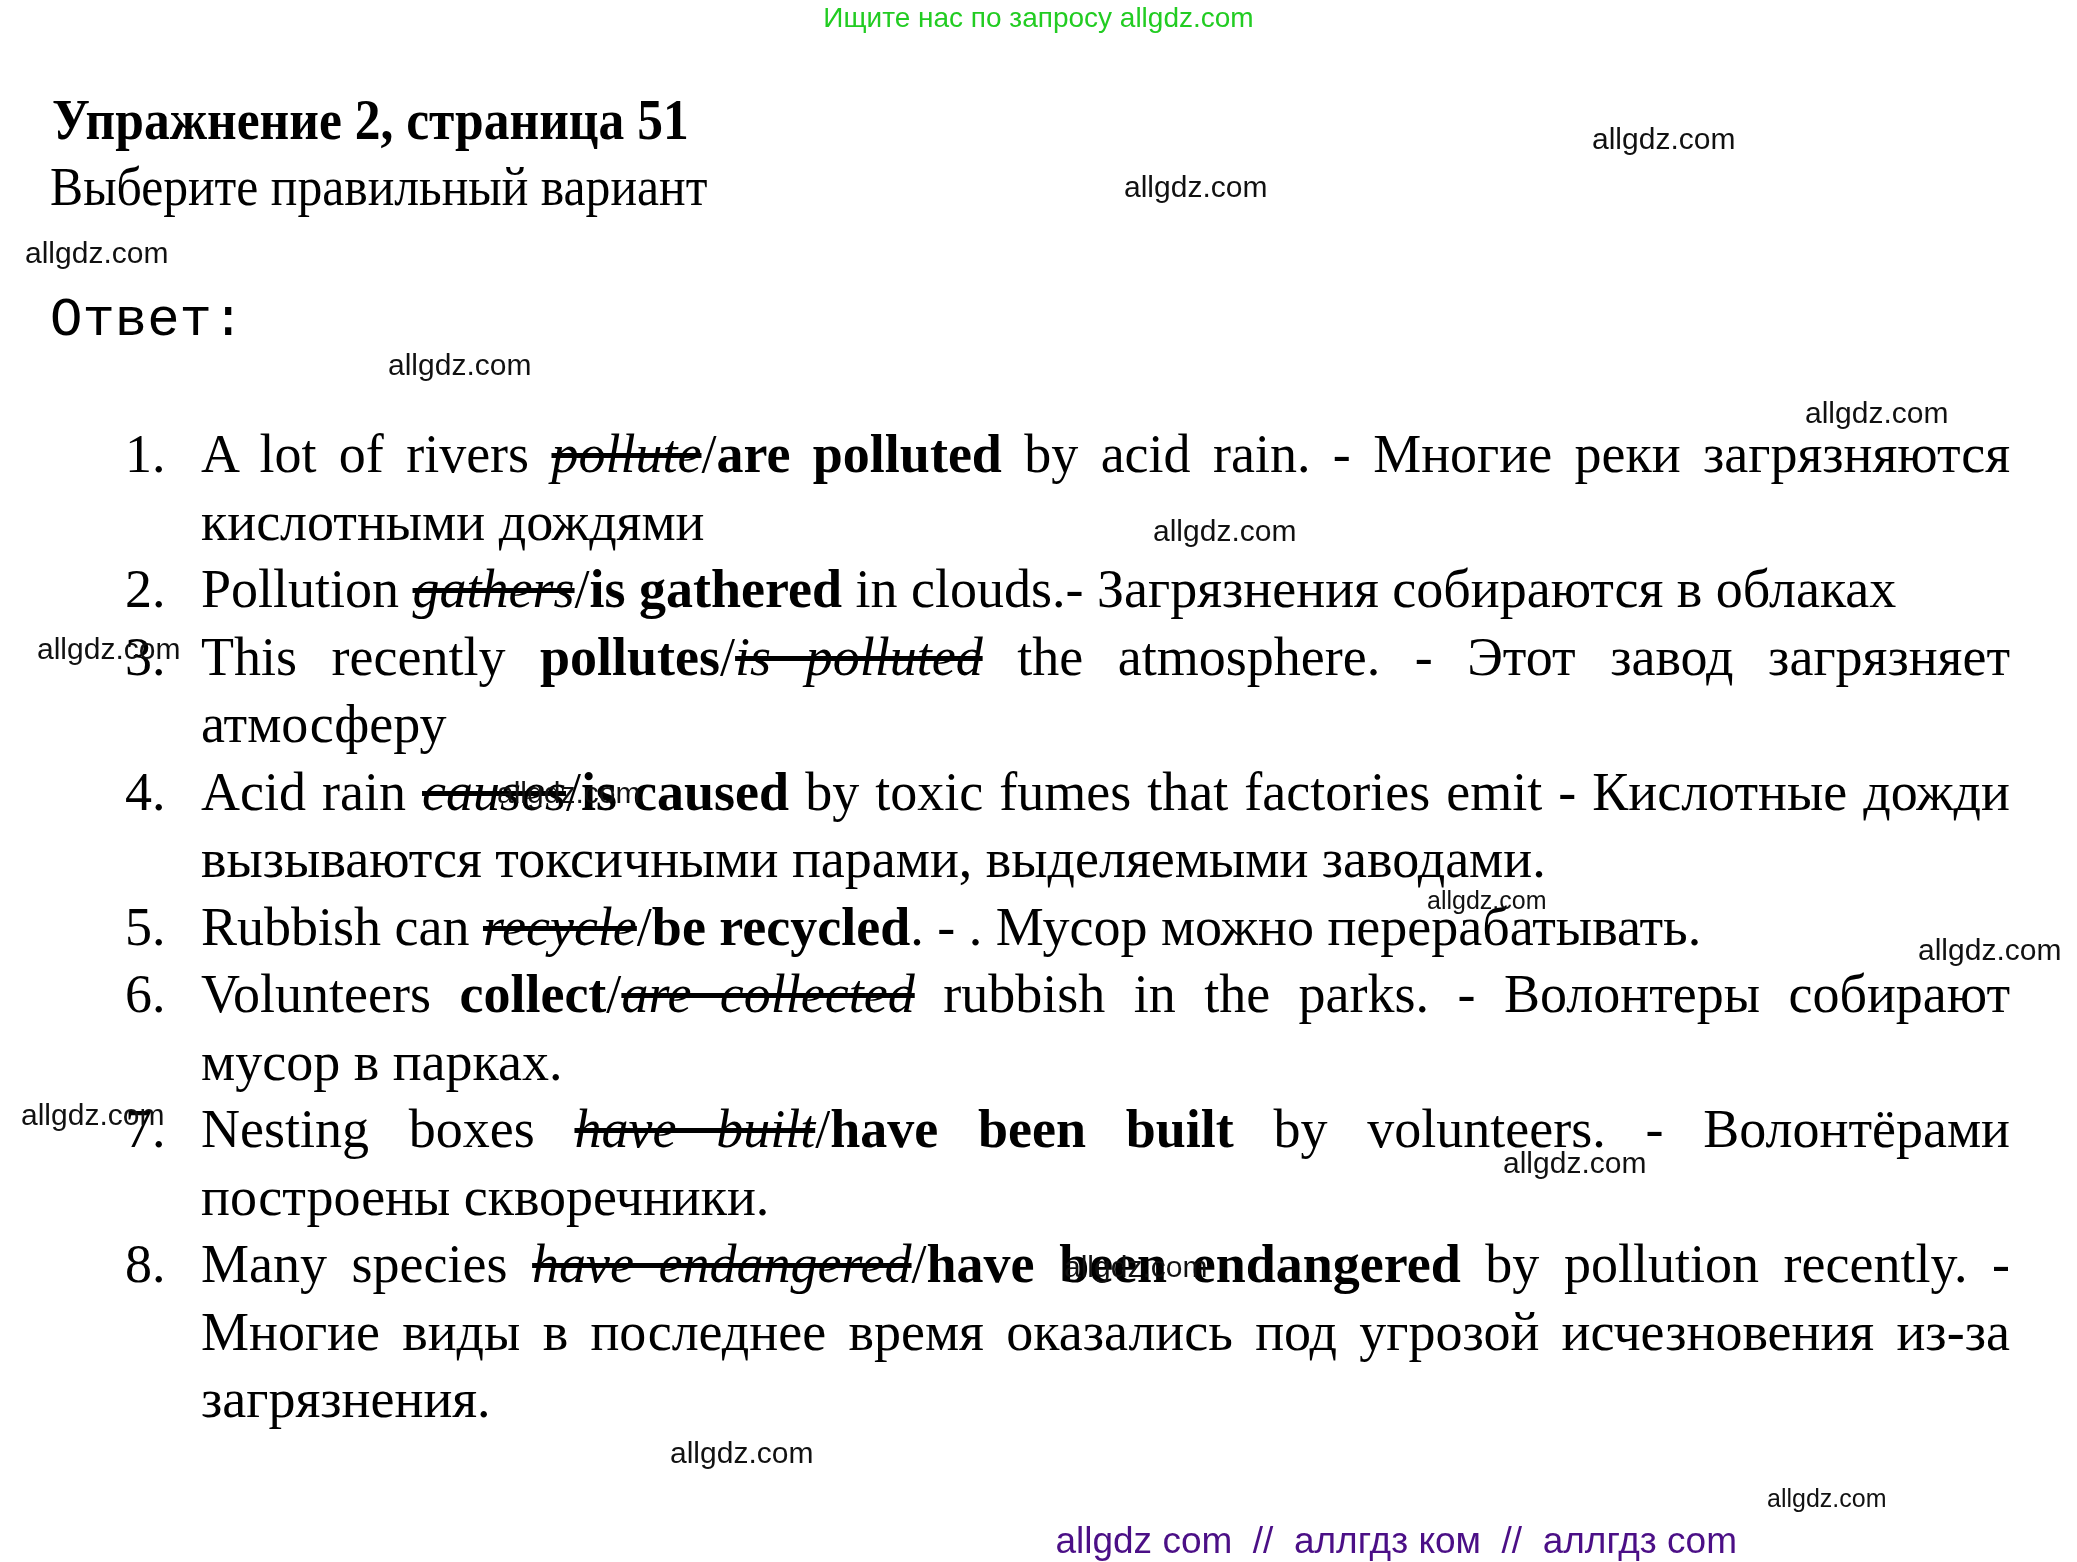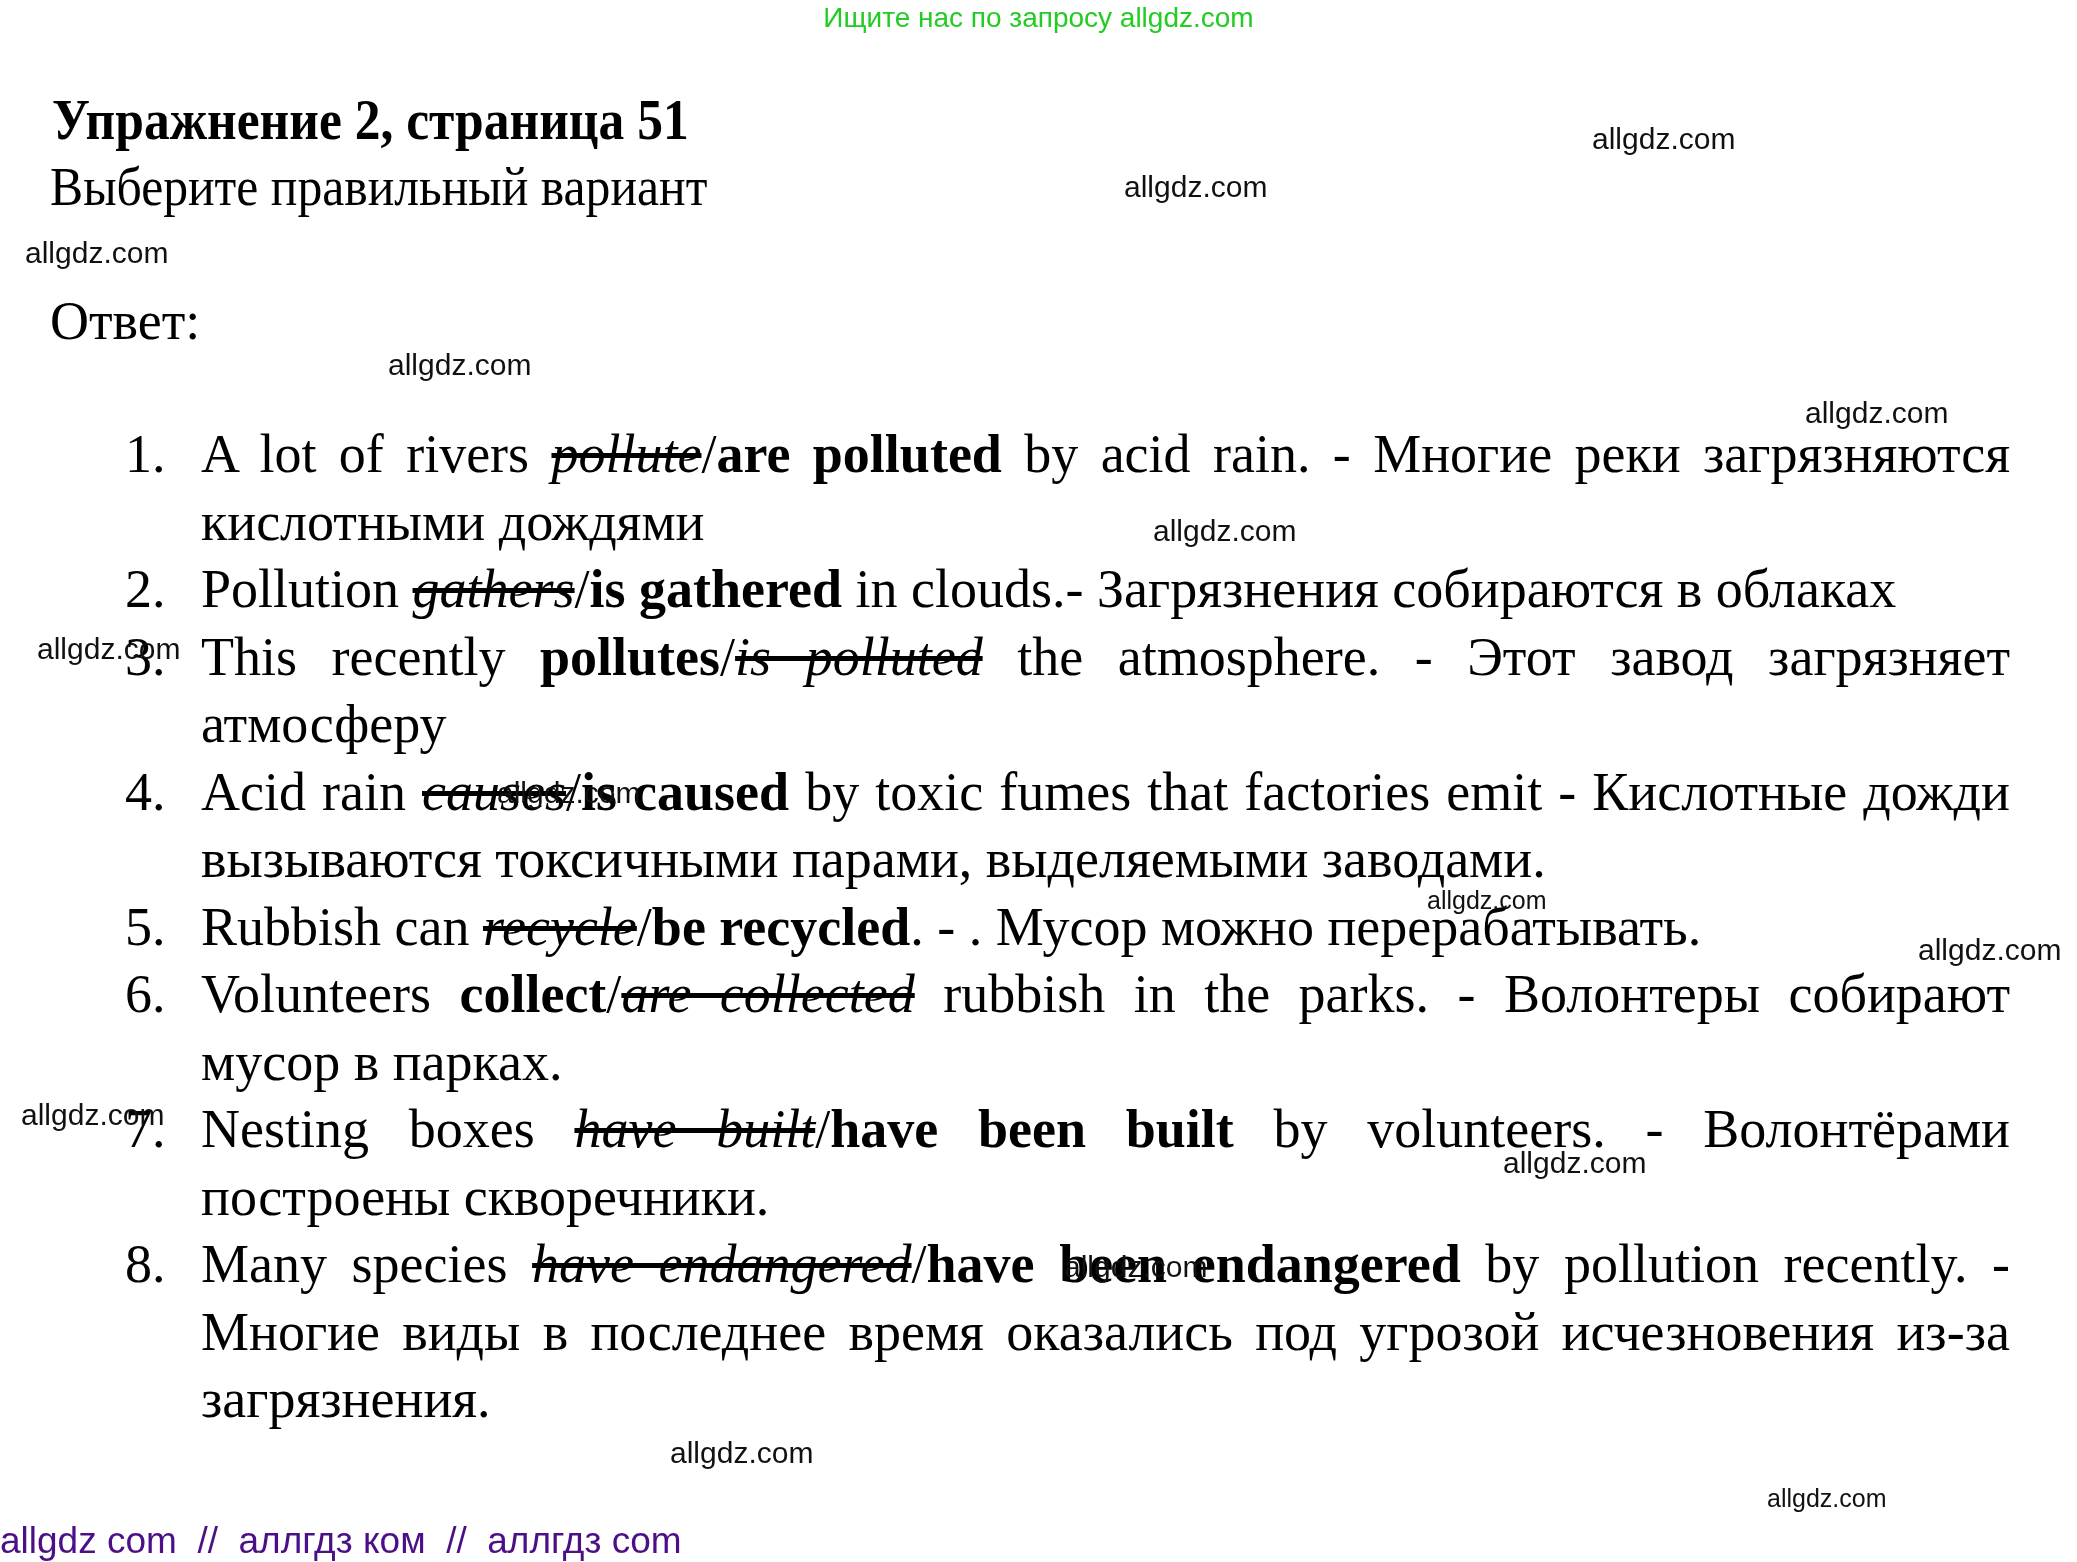--- a/index.html
+++ b/index.html
@@ -3,31 +3,31 @@
 <meta charset="utf-8">
 <style>
   html, body { margin:0; padding:0; background:#fff; }
   body { width:2077px; height:1562px; position:relative; overflow:hidden; }
   .banner { position:absolute; top:0; left:0; width:2077px; text-align:center; top:2px;
     font-family:"Liberation Sans", sans-serif; font-size:28px; color:#22cc22; }
   .title { position:absolute; left:52px; top:88px; font-family:"Liberation Serif", serif;
     font-weight:bold; font-size:56px; color:#000; transform:scaleX(0.92); transform-origin:left; }
   .subtitle { position:absolute; left:50px; top:156px; font-family:"Liberation Serif", serif;
     font-size:54px; color:#000; transform:scaleX(0.92); transform-origin:left; }
-  .answer { position:absolute; left:50px; top:290px; font-family:Liberation Serif, serif;
+  .answer { position:absolute; left:50px; top:290px; font-family:Liberation Mono, monospace;
     font-size:54px; color:#000; }
   .wm { position:absolute; font-family:"Liberation Sans", sans-serif; font-size:30px; color:#111; white-space:nowrap; }
   .wm.sm { font-size:25px; }
   .list { position:absolute; left:125px; top:421px; width:1885px; margin:0; padding:0; list-style:none;
     font-family:"Liberation Serif", serif; font-size:54px; line-height:67.5px; color:#000; }
   .list li { position:relative; padding-left:76px; text-align:justify; text-align-last:left; }
   .list li .num { position:absolute; left:0; top:0; }
   .wrong { text-decoration:line-through;font-style:italic; }
   .right { font-weight:bold; }
-  .footer { position:absolute; top:1520px; left:0; width:1737px; text-align:left;
+  .footer { position:absolute; top:1520px; left:0; width:1737px; text-align:right;
     font-family:"Liberation Sans", sans-serif; font-size:37px; color:#4b0f86; white-space:pre; }
 </style>
 </head>
 <body>
 
 <div class="banner">Ищите нас по запросу allgdz.com</div>
 <div class="title">Упражнение 2, страница 51</div>
 <div class="subtitle">Выберите правильный вариант</div>
 <div class="answer">Ответ:</div>
 

